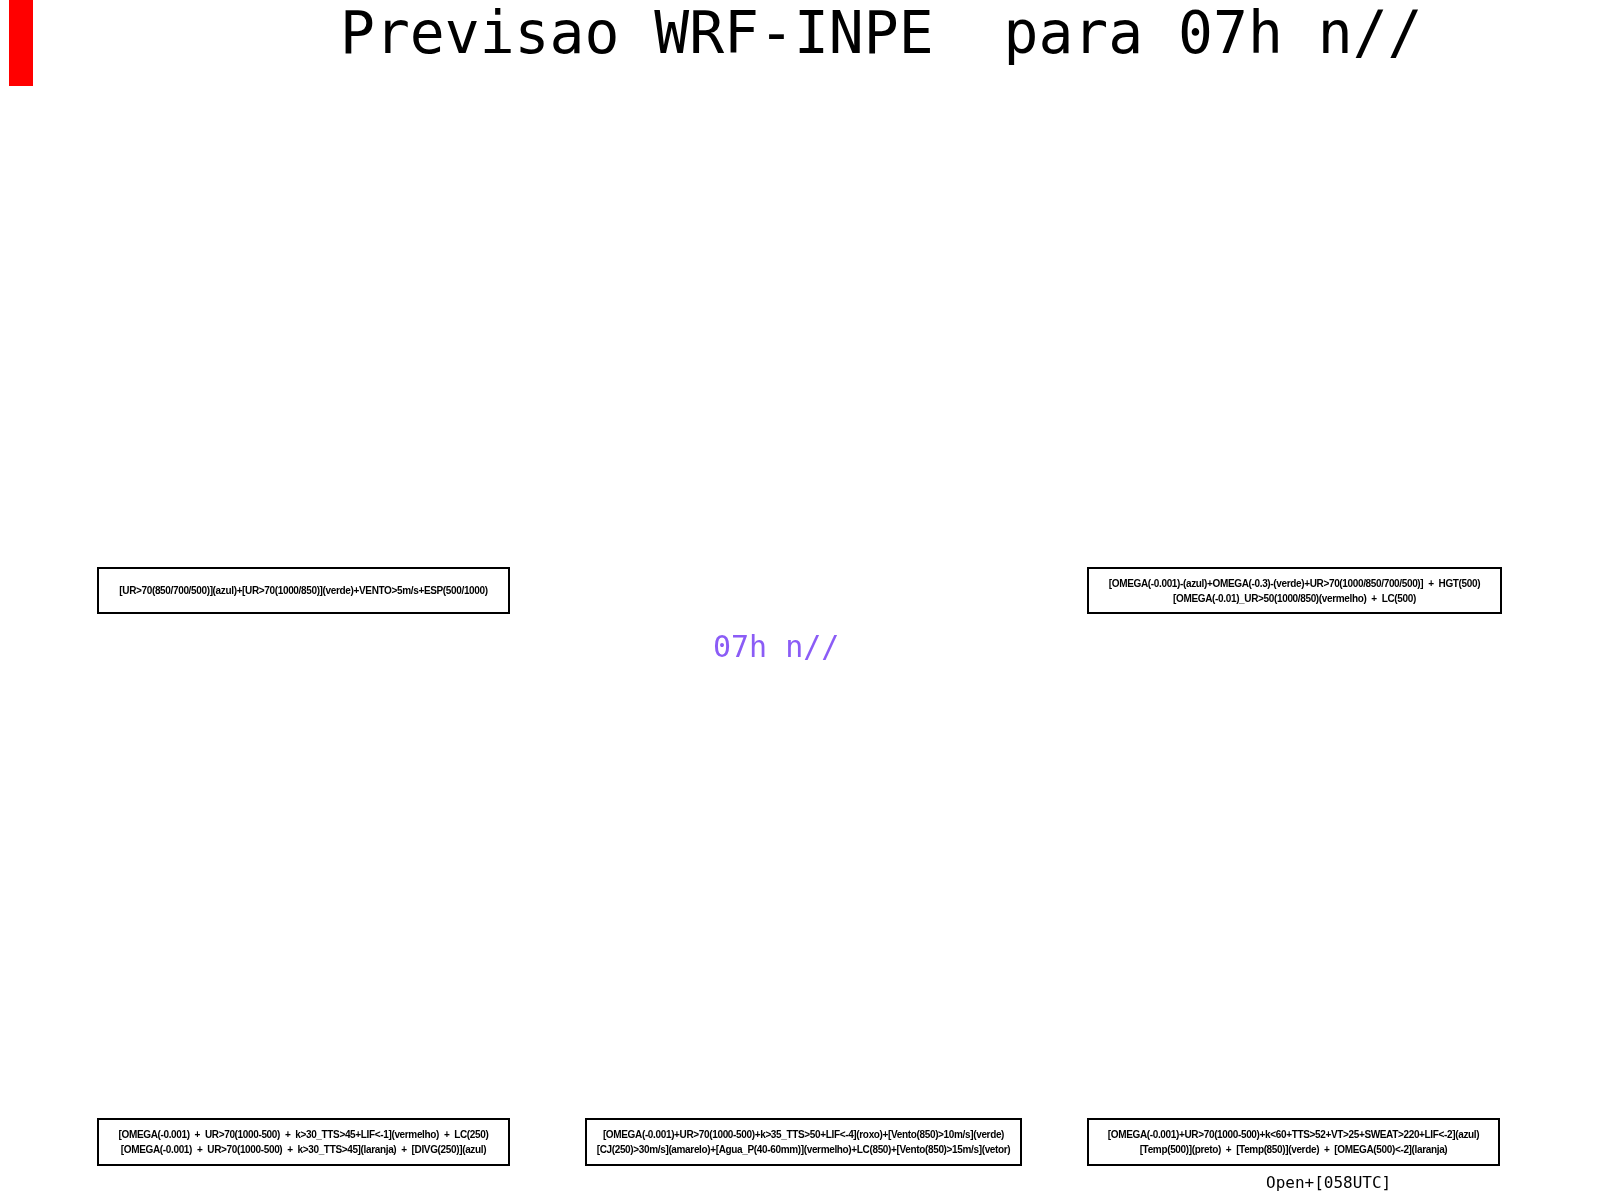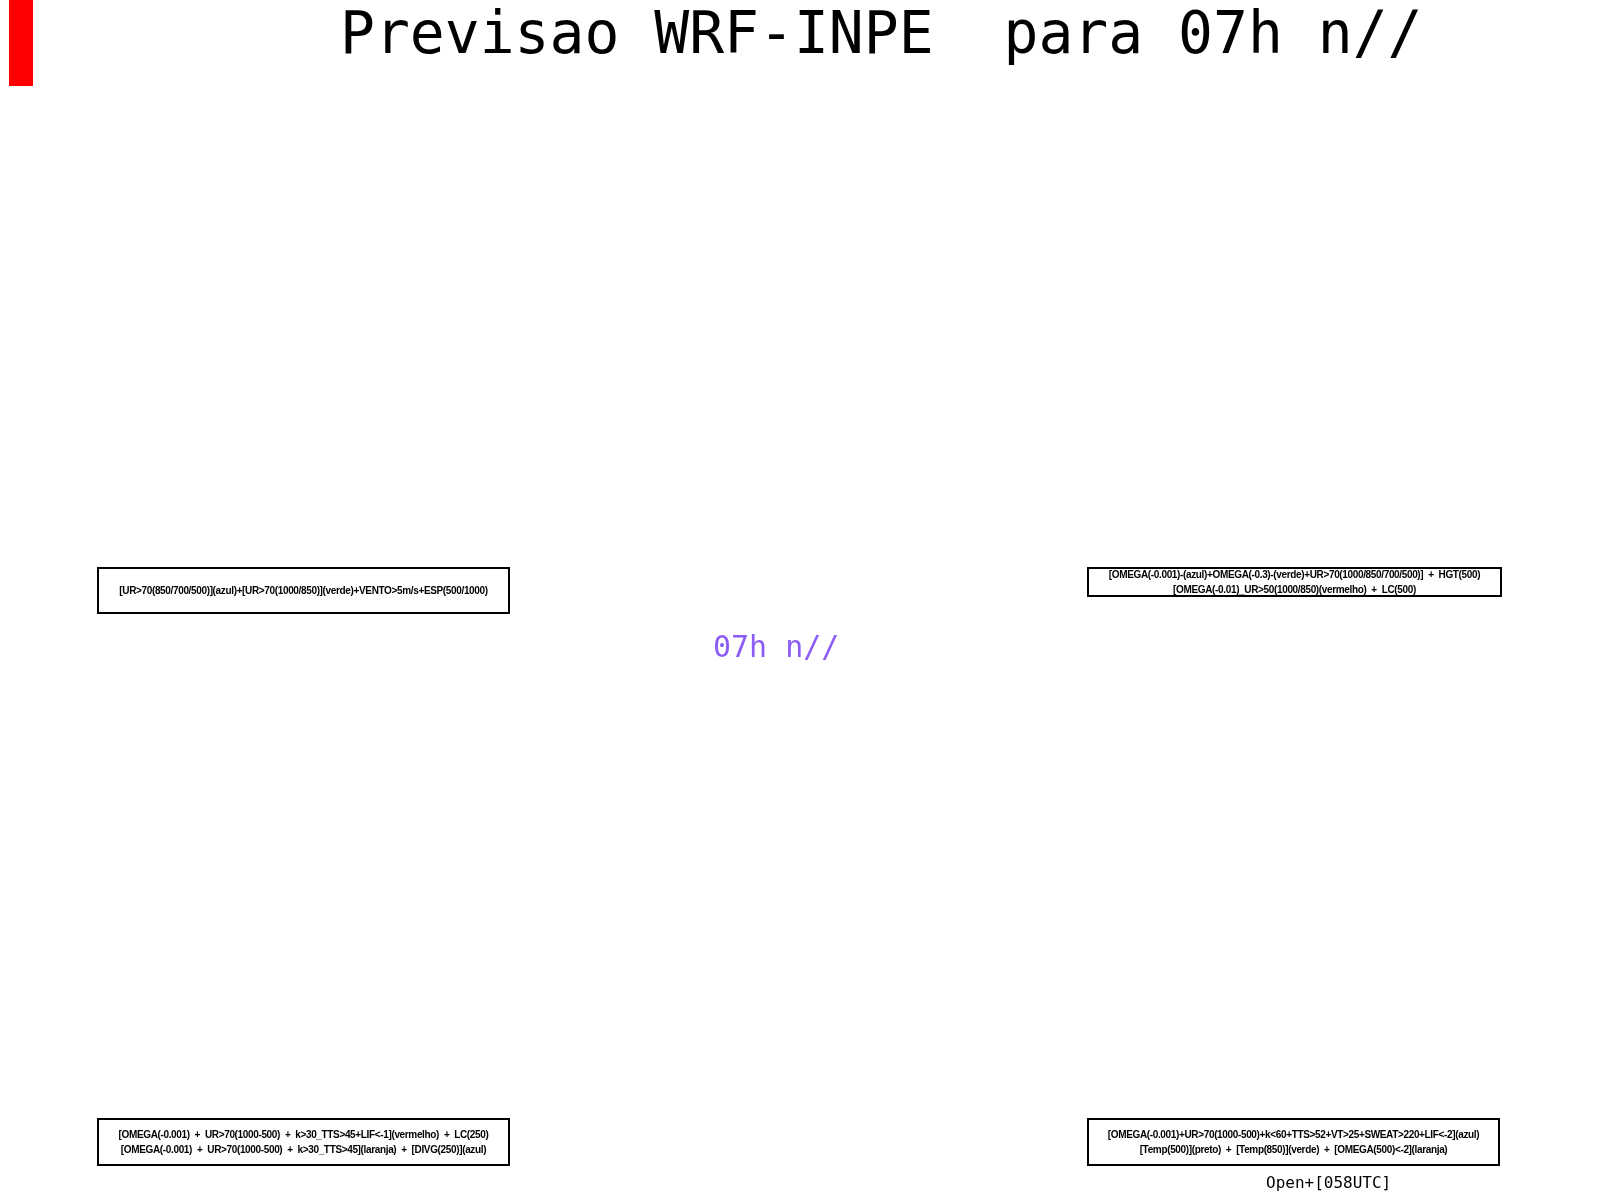--- a/index.html
+++ b/index.html
@@ -69,21 +69,21 @@
     font-weight: 700;
     font-size: 10px;
     line-height: 15px;
     letter-spacing: -0.35px;
     white-space: pre;
     color: #000000;
   }
   
   .box-top-left    { left: 97px;   top: 567px; width: 413px; height: 47px; }
   .box-top-center  { left: 585px;  top: 567px; width: 388px; height: 47px; }
-  .box-top-right   { left: 1087px; top: 567px; width: 415px; height: 30px; }
+  .box-top-right   { left: 1087px; top: 567px; width: 415px; height: 47px; }
   
   .box-bottom-left   { left: 97px;   top: 1118px; width: 413px; height: 48px; }
   .box-bottom-center { left: 585px;  top: 1118px; width: 437px; height: 48px; }
   .box-bottom-right  { left: 1087px; top: 1118px; width: 413px; height: 48px; }
 </style>
 </head>
 <body>
 
 <div class="page">
 
@@ -101,20 +101,24 @@
     <div class="box-line">[OMEGA(-0.01)_UR&gt;50(1000/850)(vermelho)  +  LC(500)</div>
   </div>
 
   <div class="mid-label">07h n//</div>
 
   <div class="legend-box box-bottom-left">
     <div class="box-line">[OMEGA(-0.001)  +  UR&gt;70(1000-500)  +  k&gt;30_TTS&gt;45+LIF&lt;-1](vermelho)  +  LC(250)</div>
     <div class="box-line">[OMEGA(-0.001)  +  UR&gt;70(1000-500)  +  k&gt;30_TTS&gt;45](laranja)  +  [DIVG(250)](azul)</div>
   </div>
 
+  <div class="legend-box box-bottom-center">
+    <div class="box-line">[OMEGA(-0.001)+UR&gt;70(1000-500)+k&gt;35_TTS&gt;50+LIF&lt;-4](roxo)+[Vento(850)&gt;10m/s](verde)</div>
+    <div class="box-line">[CJ(250)&gt;30m/s](amarelo)+[Agua_P(40-60mm)](vermelho)+LC(850)+[Vento(850)&gt;15m/s](vetor)</div>
+  </div>
 
   <div class="legend-box box-bottom-right">
     <div class="box-line">[OMEGA(-0.001)+UR&gt;70(1000-500)+k&lt;60+TTS&gt;52+VT&gt;25+SWEAT&gt;220+LIF&lt;-2](azul)</div>
     <div class="box-line">[Temp(500)](preto)  +  [Temp(850)](verde)  +  [OMEGA(500)&lt;-2](laranja)</div>
   </div>
 
   <div class="footer-label">Open+[058UTC]</div>
 
 </div>
 

